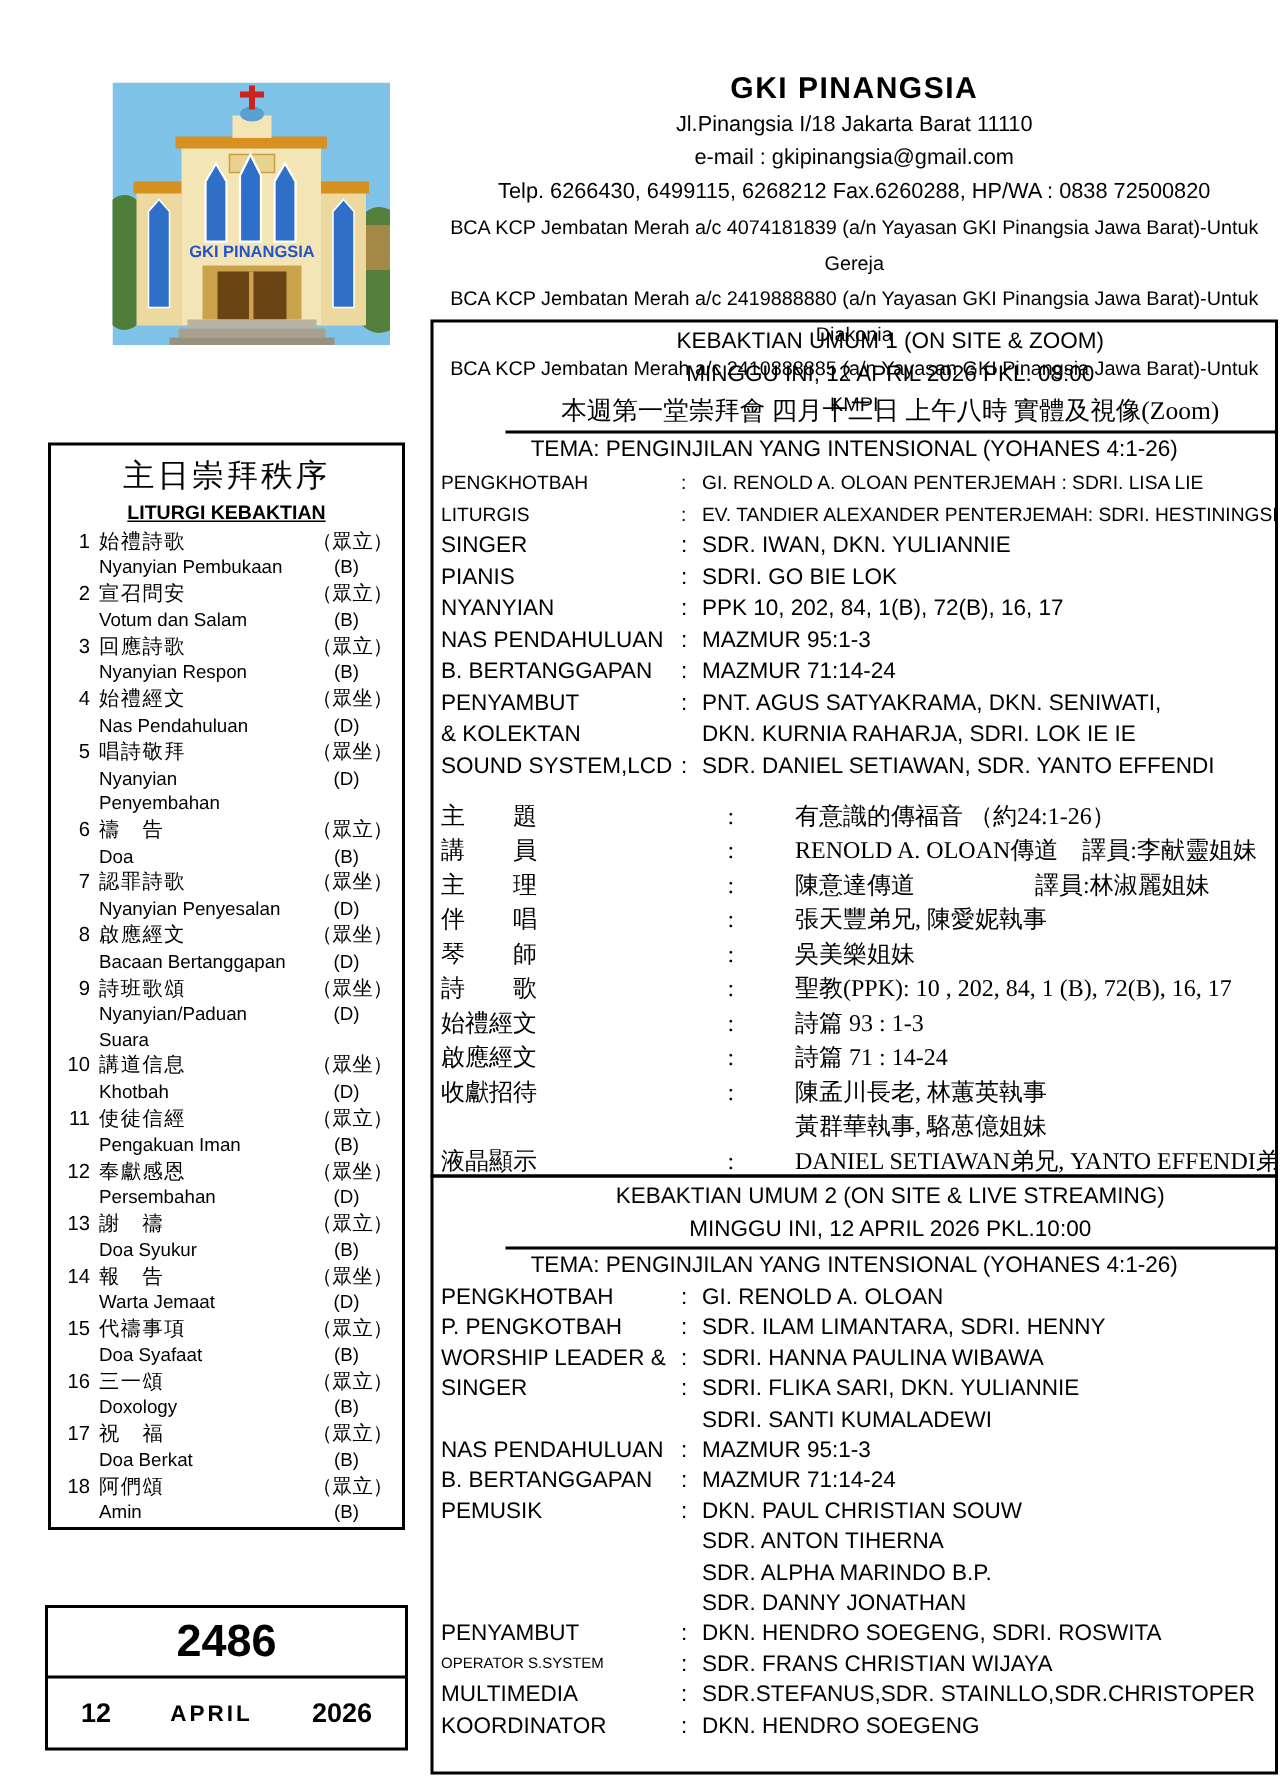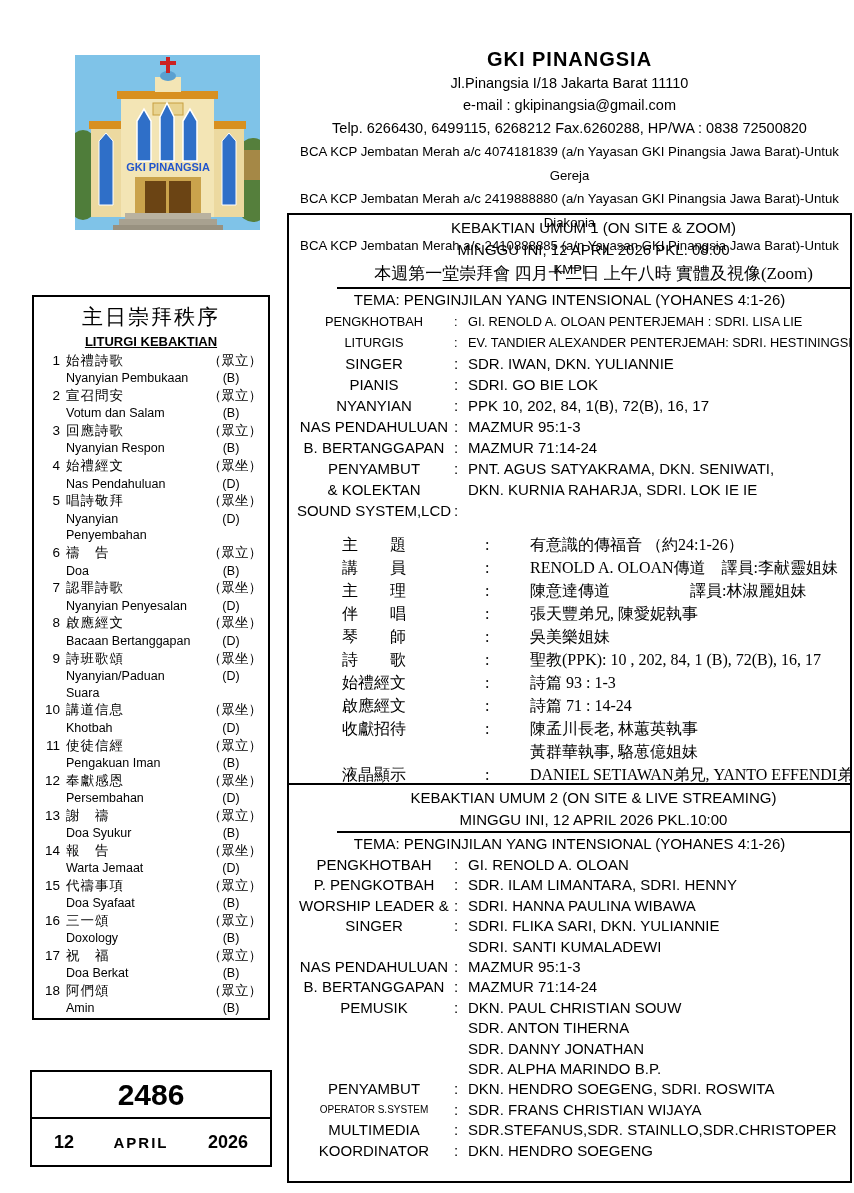--- a/index.html
+++ b/index.html
@@ -50,21 +50,21 @@
   .svc-box{left:287px;width:565px;border:2px solid #000;box-sizing:border-box;overflow:hidden;}
   .svc1{top:213px;height:572px;}
   .svc2{top:783px;height:400px;}
   .svc-head{text-align:center;border-bottom:2px solid #000;padding-top:2px;margin-left:48px;}
   .svc-line1{font-size:15px;line-height:22px;}
   .svc-line2{font-size:15px;line-height:22px;}
   .svc-line-zh{font-size:17px;line-height:26px;font-family:"Liberation Serif","DejaVu Serif",serif;}
   .svc-tema{font-size:15px;text-align:center;line-height:22px;}
   .srow{display:flex;line-height:21px;font-size:15px;padding-left:5px;white-space:nowrap;}
   .svc2 .srow{line-height:20.4px;}
-  .sl{width:160px;flex:none;text-align:center;}
+  .sl{width:160px;flex:none;}
   .sc{width:14px;flex:none;}
   .sv{flex:1;}
   .srow.small{font-size:12.8px;}
   .srow.lsmall .sl{font-size:10px;}
   .zh-section{margin-top:12px;}
   .zrow{display:flex;line-height:23px;font-size:16px;padding-left:5px;white-space:nowrap;
         font-family:"Liberation Serif","DejaVu Serif",serif;gap:31px;}
   .zrow .sl{width:160px;}
   .zrow .sc{width:14px;}
 </style>
@@ -428,20 +428,21 @@
 
       <div class="srow row">
         <span class="sl">&amp; KOLEKTAN</span>
         <span class="sc"></span>
         <span class="sv">DKN. KURNIA RAHARJA, SDRI. LOK IE IE</span>
       </div>
 
       <div class="srow row">
         <span class="sl">SOUND SYSTEM,LCD</span>
         <span class="sc">:</span>
+        <span class="sv">SDR. DANIEL SETIAWAN, SDR. YANTO EFFENDI</span>
       </div>
     </div>
   <div class="zh-section">
 
       <div class="zrow row">
         <span class="sl">主　　題</span>
         <span class="sc">:</span>
         <span class="sv">有意識的傳福音 （約24:1-26）</span>
       </div>
 
@@ -565,27 +566,27 @@
 
       <div class="srow row">
         <span class="sl"></span>
         <span class="sc"></span>
         <span class="sv">SDR. ANTON TIHERNA</span>
       </div>
 
       <div class="srow row">
         <span class="sl"></span>
         <span class="sc"></span>
-        <span class="sv">SDR. DANNY JONATHAN</span>
+        <span class="sv">SDR. ALPHA MARINDO B.P.</span>
       </div>
 
       <div class="srow row">
         <span class="sl"></span>
         <span class="sc"></span>
-        <span class="sv">SDR. ALPHA MARINDO B.P.</span>
+        <span class="sv">SDR. DANNY JONATHAN</span>
       </div>
 
       <div class="srow row">
         <span class="sl">PENYAMBUT</span>
         <span class="sc">:</span>
         <span class="sv">DKN. HENDRO SOEGENG, SDRI. ROSWITA</span>
       </div>
 
       <div class="srow row lsmall">
         <span class="sl">OPERATOR S.SYSTEM</span>

